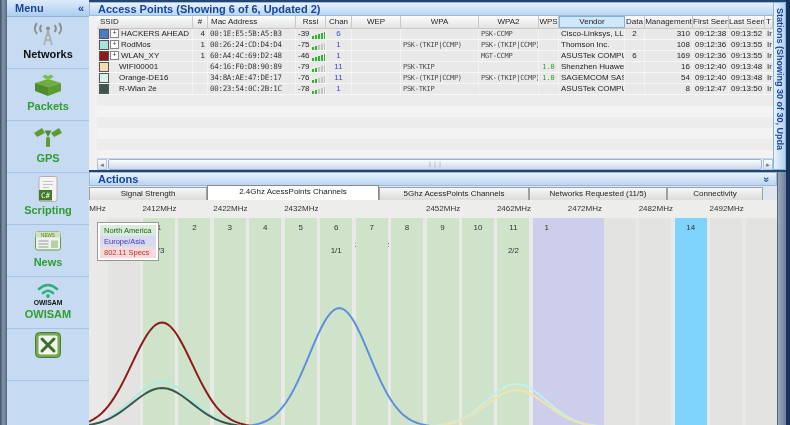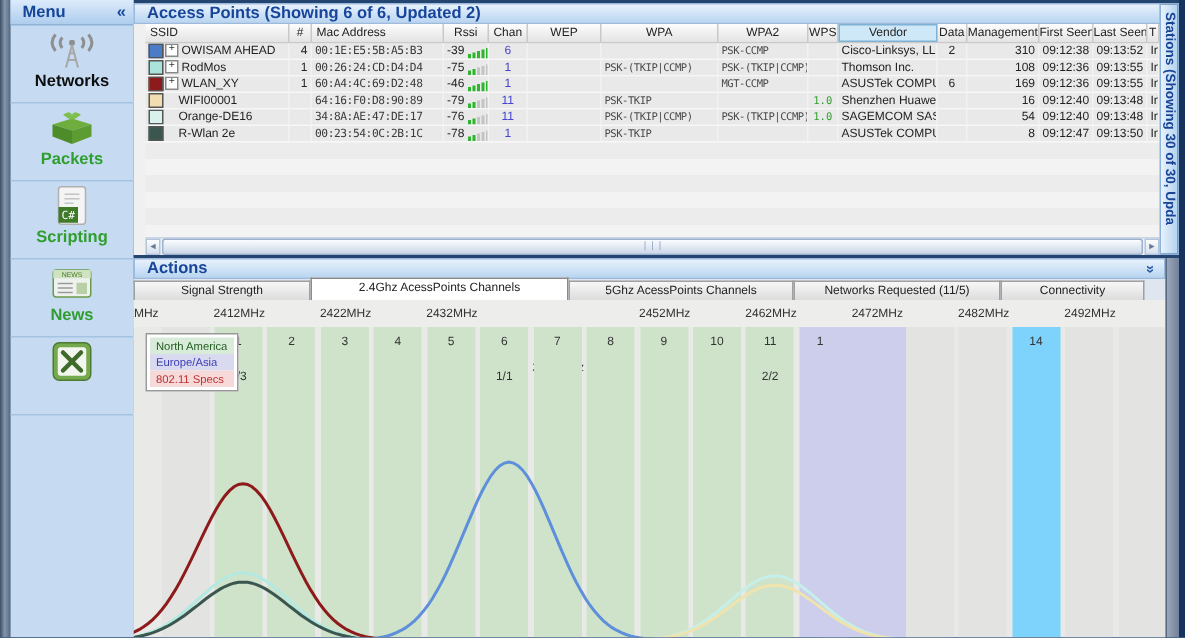--- a/index.html
+++ b/index.html
@@ -115,40 +115,66 @@
               <path d="M16 7 L29 11 L16 15 L3 11 Z" fill="#6fae3e"></path>
               <path d="M3 11 L16 15 V24 L3 19 Z" fill="#4e8b2a"></path>
               <path d="M29 11 L16 15 V24 L29 19 Z" fill="#5d9c33"></path>
               <path d="M10 4.5 Q16 9 16 7 Q16 9 22 4.5 Q17.5 1 16 4.5 Q14.5 1 10 4.5Z" fill="#7fbf4f"></path>
             </svg>
           </div>
           <div class="side-label">Packets</div>
         </div>
         <div class="side-item">
           <div class="side-icon">
+            <svg width="32" height="26" viewBox="0 0 32 26">
+              <g fill="#5d9c33">
+                <path d="M2 9 L10 4 L13 9 L5 13Z"></path>
+                <path d="M19 9 L27 4 L30 9 L22 13Z"></path>
+                <rect x="14" y="13" width="4" height="10" rx="1.5"></rect>
+              </g>
+              <path d="M12.5 6.5 L19.5 6.5 L16 13Z" fill="#4e8b2a"></path>
+            </svg>
+          </div>
+          <div class="side-label">GPS</div>
+        </div>
+        <div class="side-item">
+          <div class="side-icon">
             <svg width="24" height="28" viewBox="0 0 24 28">
               <rect x="3" y="1.5" width="18" height="25" rx="2" fill="#f4f4f4" stroke="#b0b0b0"></rect>
               <path d="M7 6.5h10M7 9.5h10M7 12.5h6" stroke="#c4c4c4"></path>
               <rect x="3" y="15" width="13" height="10.5" fill="#3f7a28"></rect>
               <text x="9.5" y="23" font-size="7.5" fill="#fff" text-anchor="middle" font-family="DejaVu Sans Mono,monospace">C#</text>
             </svg>
           </div>
           <div class="side-label">Scripting</div>
         </div>
         <div class="side-item">
           <div class="side-icon">
             <svg width="30" height="26" viewBox="0 0 30 26">
               <rect x="2.5" y="4" width="25" height="18" rx="2" fill="#eef2ee" stroke="#6a9a4a"></rect>
               <rect x="2.5" y="4" width="25" height="5.5" fill="#cfe3c3"></rect>
               <text x="15" y="8.6" font-size="4.6" fill="#4a7a2a" text-anchor="middle">NEWS</text>
               <path d="M5.5 13h10M5.5 16h10M5.5 19h10" stroke="#9a9a9a"></path>
               <rect x="18" y="12.5" width="7" height="7.5" fill="#b8cfa8"></rect>
             </svg>
           </div>
           <div class="side-label">News</div>
+        </div>
+        <div class="side-item">
+          <div class="side-icon">
+            <svg width="38" height="26" viewBox="0 0 38 26">
+              <g fill="none" stroke="#2fae7e" stroke-width="2.6" stroke-linecap="round">
+                <path d="M10 9 Q19 1 28 9"></path>
+                <path d="M14 13 Q19 8.5 24 13"></path>
+              </g>
+              <circle cx="19" cy="16" r="1.9" fill="#2fae7e"></circle>
+              <text x="19" y="24.5" font-size="6.8" font-weight="bold" fill="#111" text-anchor="middle">OWISAM</text>
+            </svg>
+          </div>
+          <div class="side-label">OWISAM</div>
         </div>
         <div class="side-item">
           <div class="side-icon">
             <svg width="28" height="28" viewBox="0 0 28 28">
               <rect x="1.5" y="1.5" width="25" height="25" rx="4" fill="#74a94e" stroke="#4e7a33"></rect>
               <rect x="4.5" y="4.5" width="19" height="19" rx="2" fill="#f2f6ee"></rect>
               <path d="M8 8 L20 20 M20 8 L8 20" stroke="#3f6a2a" stroke-width="3" stroke-linecap="round"></path>
             </svg>
           </div>
           <div class="side-label"></div>
@@ -174,21 +200,21 @@
             <div class="th" style="width: 20px;">WPS</div>
             <div class="th sorted" style="width: 66px;">Vendor</div>
             <div class="th" style="width: 20px;">Data</div>
             <div class="th" style="width: 48px;">Management</div>
             <div class="th" style="width: 36px;">First Seen</div>
             <div class="th" style="width: 36px;">Last Seen</div>
             <div class="th" style="width: 8px;">T</div>
           </div>
         <div id="tbody">
             <div class="tr">
-              <div class="td" style="width: 96px;"><span class="sq" style="background: rgb(74, 124, 200);"></span><span class="exp">+</span><span>OWISAM AHEAD</span></div>
+              <div class="td" style="width: 96px;"><span class="sq" style="background: rgb(74, 124, 200);"></span><span class="exp">+</span><span>HACKERS AHEAD</span></div>
               <div class="td right" style="width: 15px;">4</div>
               <div class="td mono" style="width: 88px;">00:1E:E5:5B:A5:B3</div>
               <div class="td right" style="width: 30px;"><span>-39</span><span class="bars"><i class="on" style="height: 3px;"></i><i class="on" style="height: 4px;"></i><i class="on" style="height: 5px;"></i><i class="on" style="height: 6px;"></i><i class="on" style="height: 7px;"></i></span></div>
               <div class="td chan" style="width: 26px;">6</div>
               <div class="td sec" style="width: 49px;"></div>
               <div class="td sec" style="width: 78px;"></div>
               <div class="td sec" style="width: 60px;">PSK-CCMP</div>
               <div class="td wps" style="width: 20px;"></div>
               <div class="td " style="width: 66px;">Cisco-Linksys, LLC</div>
               <div class="td center" style="width: 20px;">2</div>

